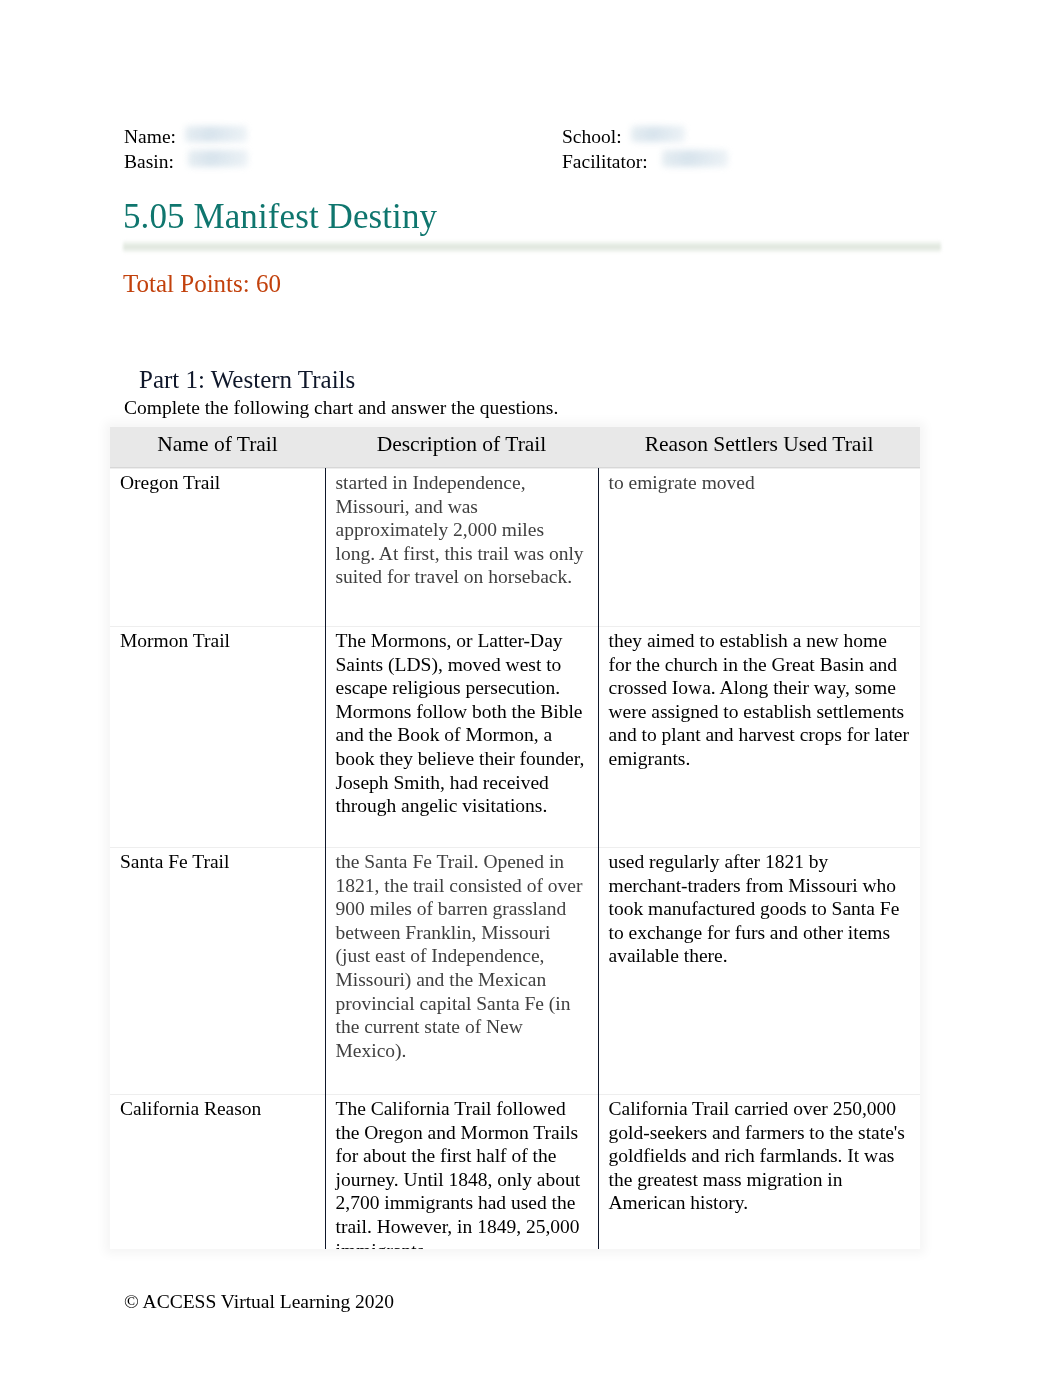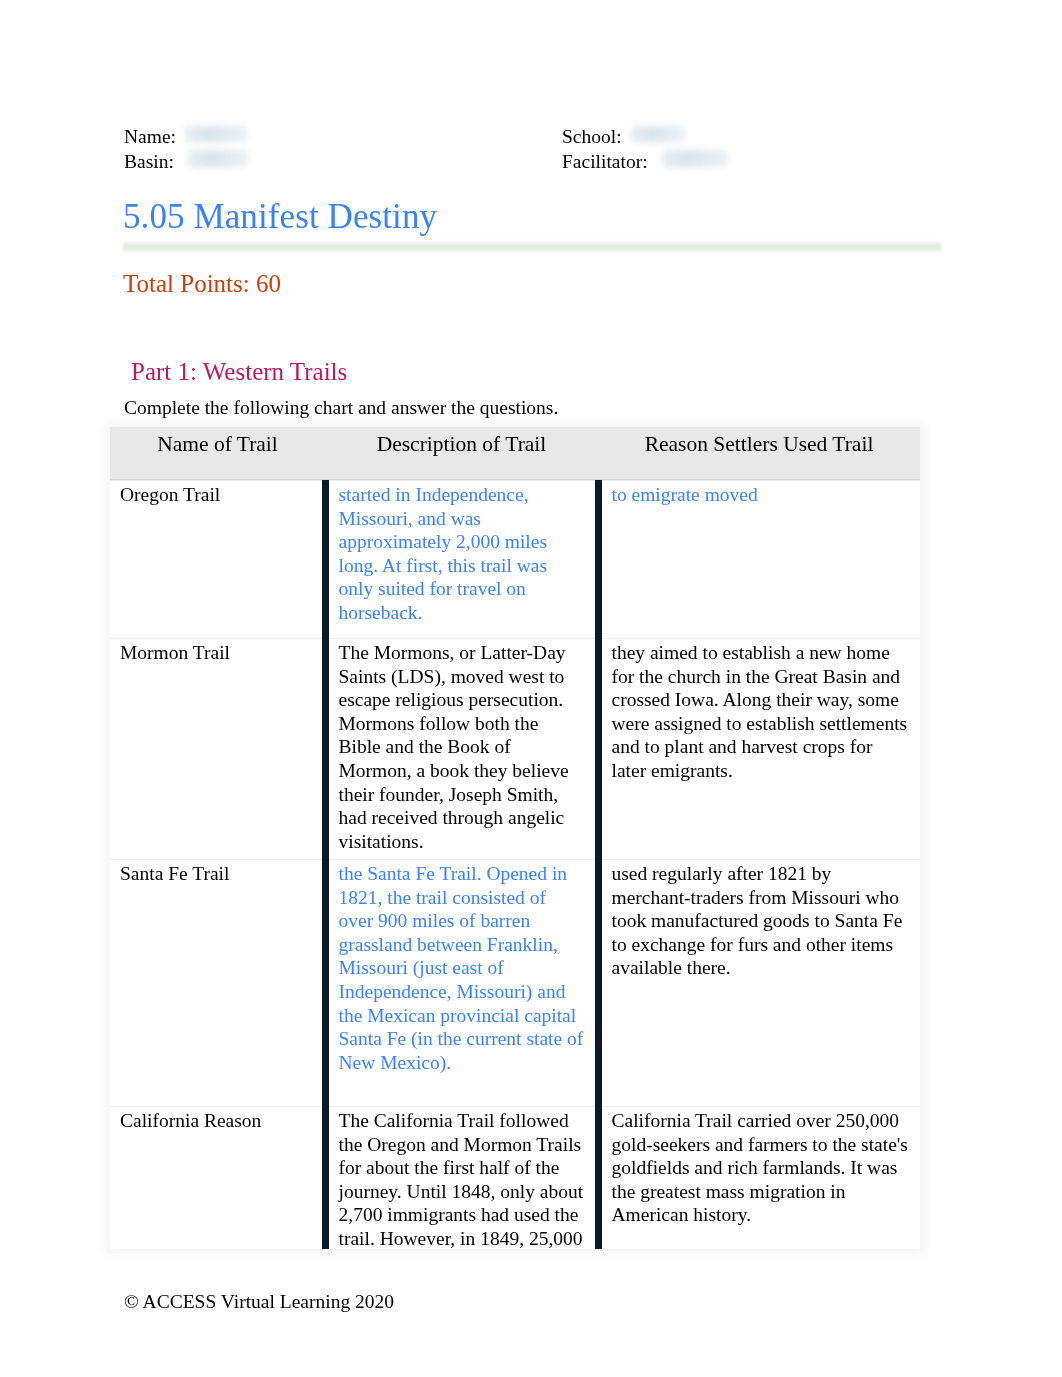--- a/index.html
+++ b/index.html
@@ -67,21 +67,21 @@
   .redact.w3 { width: 54px; }
   .redact.w4 { width: 66px; height: 17px; margin-left: 14px; }
 
   
   .doc-title {
     position: absolute;
     left: 123px;
     top: 196px;
     font-size: 35px;
     line-height: 42px;
-    color: #3b82f6;
+    color: #0f766e;
     font-weight: normal;
     letter-spacing: .1px;
     margin: 0;
   }
   .title-rule {
     position: absolute;
     left: 123px;
     top: 240px;
     width: 818px;
     height: 13px;
@@ -104,22 +104,22 @@
     font-weight: normal;
   }
 
   
   .part-heading {
     position: absolute;
     left: 123px;
     top: 348px;
     font-size: 25px;
     line-height: 32px;
-    color: #be185d;
-    margin: 8px;
+    color: #0f172a;
+    margin: 16px;
     font-weight: normal;
   }
   .instructions {
     position: absolute;
     left: 124px;
     top: 395px;
     font-size: 19.5px;
     line-height: 25px;
     margin: 0;
     text-align: center;
@@ -146,41 +146,41 @@
   table.trail-chart col.c1 { width: 215px; }
   table.trail-chart col.c2 { width: 273px; }
   table.trail-chart col.c3 { width: 322px; }
 
   table.trail-chart th {
     background: #e8e8e8;
     font-weight: normal;
     font-size: 21.5px;
     line-height: 27px;
     text-align: center;
-    padding: 4px 8px 22px 8px;
+    padding: 4px 8px 10px 8px;
     border: none;
     color: #000;
     box-shadow: inset 0 -1px 0 rgba(0,0,0,0.07);
   }
   table.trail-chart th.h1 { text-align: center; }
   table.trail-chart td {
     vertical-align: top;
     padding: 2px 10px 3px 10px;
     border-top: 1px solid #eeeeee;
-    border-right: 7px solid #0f172a;
+    border-right: 1px solid #0f172a;
     border-left: none;
     border-bottom: none;
   }
   table.trail-chart td:last-child { border-right: none; }
   table.trail-chart tr.row-oregon td { height: 152px; }
   table.trail-chart tr.row-mormon td { height: 215px; }
   table.trail-chart tr.row-santafe td { height: 241px; }
   table.trail-chart tr.row-california td { height: 188px; }
 
-  .answer { color: #3b82f6; }
+  .answer { color: #404040; }
 
   
   .footer {
     position: absolute;
     left: 124px;
     top: 1289px;
     font-size: 19.5px;
     line-height: 25px;
     margin: 0;
   }

